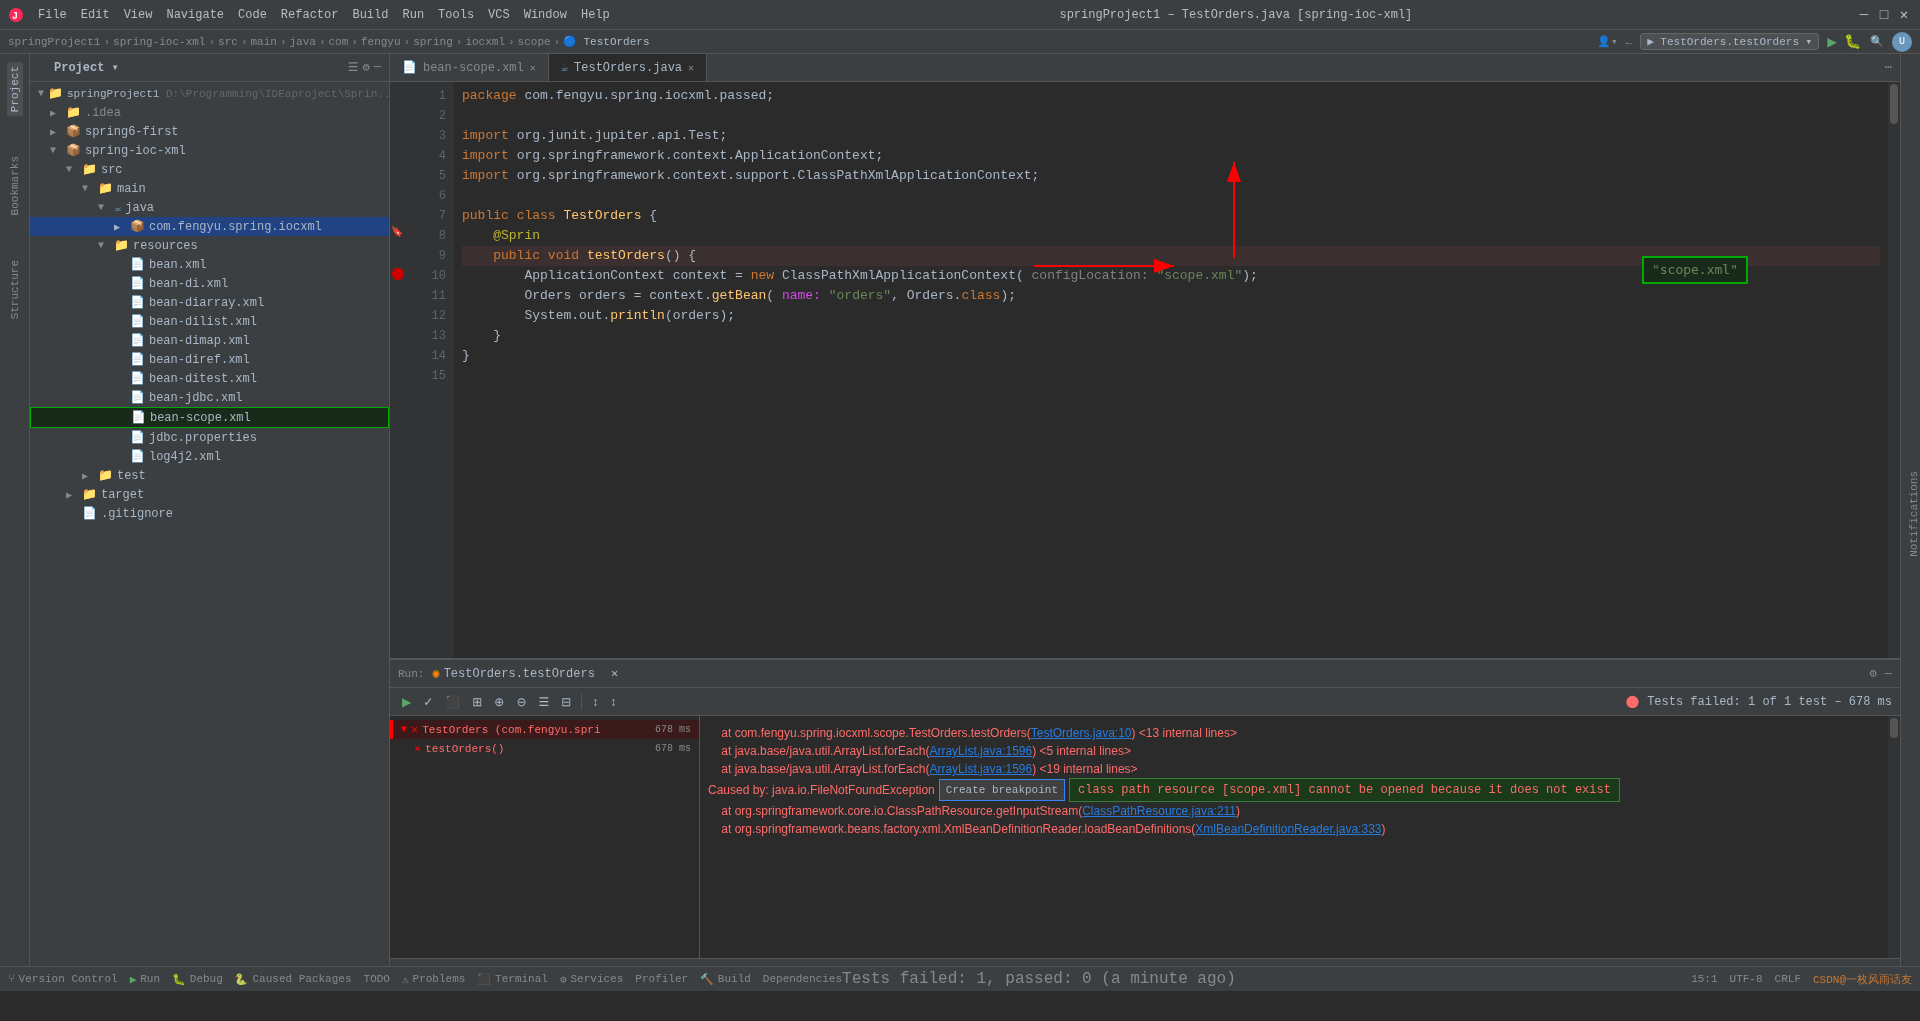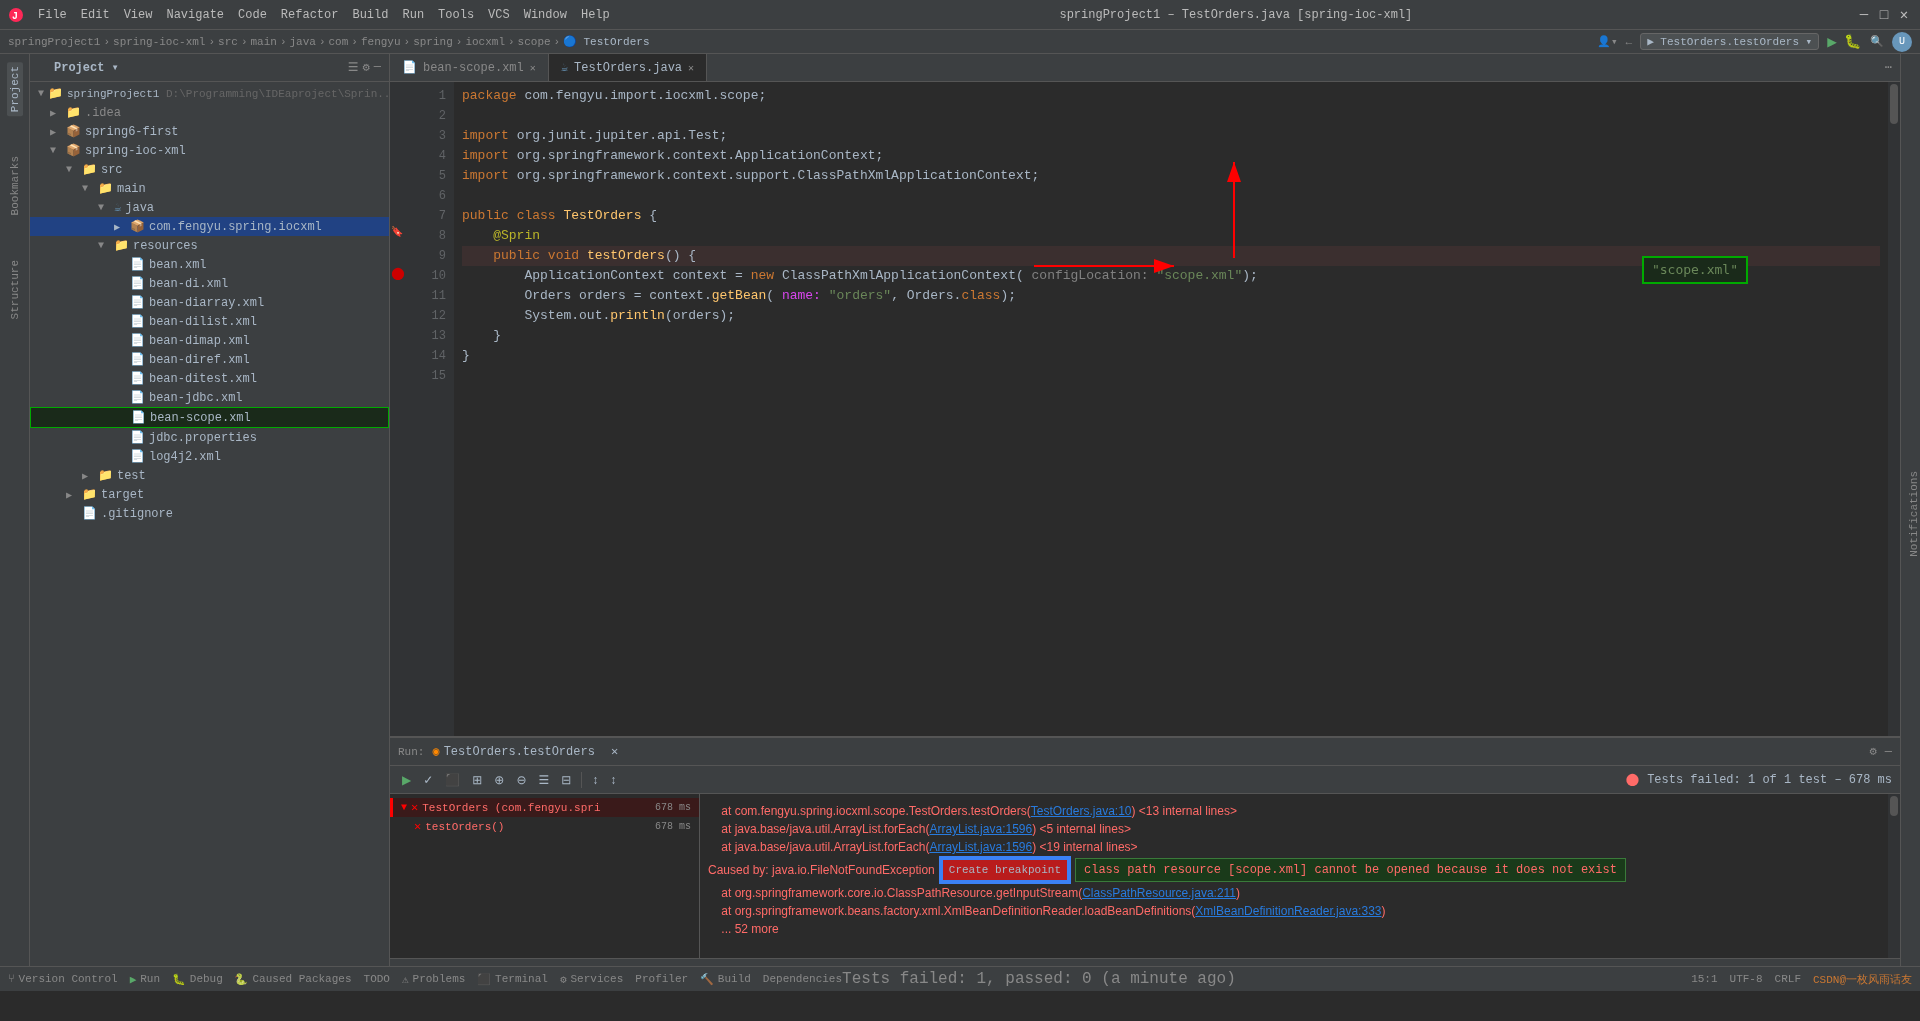--- a/index.html
+++ b/index.html
@@ -38,21 +38,21 @@
     .tab-close { color: #888; font-size: 10px; cursor: pointer; }
     #code-editor { flex: 1; display: flex; overflow: hidden; position: relative; }
     #line-numbers { width: 48px; background: #313335; padding: 0; text-align: right; color: #606366; font-size: 12px; line-height: 20px; padding-top: 4px; padding-right: 8px; user-select: none; overflow: hidden; }
     #code-content { flex: 1; padding: 4px 8px; overflow: auto; line-height: 20px; font-size: 13px; position: relative; }
 
     
     .kw { color: #cc7832; }
     .ann { color: #bbb529; }
 
     
-    #bottom-panel { height: 222px; background: #2b2b2b; border-top: 2px solid #555; display: flex; flex-direction: column; }
+    #bottom-panel { height: 300px; background: #2b2b2b; border-top: 2px solid #555; display: flex; flex-direction: column; }
     #run-header { background: #3c3f41; height: 28px; display: flex; align-items: center; padding: 0 8px; border-bottom: 1px solid #555; gap: 8px; }
     #run-toolbar { background: #3c3f41; padding: 2px 8px; display: flex; align-items: center; gap: 4px; border-bottom: 1px solid #555; height: 28px; }
     .run-btn { background: none; border: none; color: #a9b7c6; cursor: pointer; font-size: 12px; padding: 2px 4px; }
     #run-content { display: flex; flex: 1; overflow: hidden; }
     #test-tree { width: 310px; border-right: 1px solid #555; overflow-y: auto; padding: 4px 0; font-size: 12px; }
     .test-item { padding: 2px 8px; cursor: pointer; display: flex; align-items: center; gap: 4px; }
     #run-output { flex: 1; overflow: auto; padding: 8px; font-size: 12px; line-height: 18px; background: #2b2b2b; }
     .output-line { display: block; white-space: pre; font-family: Liberation Sans, sans-serif; }
     .output-error { color: #ff6b68; }
     .output-link { color: #287bde; text-decoration: underline; cursor: pointer; }
@@ -353,21 +353,21 @@
           <div>11</div>
             <div>12</div>
             <div>13</div>
             <div>14</div>
             <div>15</div>
         </div>
 
         <div id="code-content" style="flex:1;padding:4px 8px;line-height:20px;font-size:13px;overflow:auto;position:relative;">
 
           <div style="height:20px">
-            <span class="kw">package</span> <span>com.fengyu.import.iocxml.scope;</span>
+            <span class="kw">package</span> <span>com.fengyu.spring.iocxml.passed;</span>
           </div>
 
           <div style="height:20px"></div>
 
           <div style="height:20px">
             <span class="kw">import</span> <span style="color:#a9b7c6">org.junit.jupiter.api.Test;</span>
           </div>
 
           <div style="height:20px">
             <span class="kw">import</span> <span style="color:#a9b7c6">org.springframework.context.ApplicationContext;</span>
@@ -483,27 +483,26 @@
         </div>
 
         <div id="run-output">
           <span class="output-line output-error">    at com.fengyu.spring.iocxml.scope.TestOrders.testOrders(<span class="output-link">TestOrders.java:10</span>) &lt;13 internal lines&gt;</span>
           <span class="output-line output-error">    at java.base/java.util.ArrayList.forEach(<span class="output-link">ArrayList.java:1596</span>) &lt;5 internal lines&gt;</span>
           <span class="output-line output-error">    at java.base/java.util.ArrayList.forEach(<span class="output-link">ArrayList.java:1596</span>) &lt;19 internal lines&gt;</span>
 
           <div style="display:flex;align-items:center;gap:4px;position:relative">
             <span class="output-line output-cause" style="white-space:pre">Caused by: java.io.FileNotFoundException</span>
 
-            <span style="background:#b91c1c;border:4px solid #3b82f6;padding:1px 6px;font-size:11px;color:#a9b7c6;white-space:nowrap">Create breakpoint</span>
+            <span style="background:#404040;border:1px solid #3b82f6;padding:1px 6px;font-size:11px;color:#a9b7c6;white-space:nowrap">Create breakpoint</span>
 
             <span class="output-highlight" style="background:#1a3a1a;border:1px solid #3a7a3a;color:#ff6b68;padding:2px 8px;white-space:nowrap">class path resource [scope.xml] cannot be opened because it does not exist</span>
           </div>
           <span class="output-line output-error">    at org.springframework.core.io.ClassPathResource.getInputStream(<span class="output-link">ClassPathResource.java:211</span>)</span>
           <span class="output-line output-error">    at org.springframework.beans.factory.xml.XmlBeanDefinitionReader.loadBeanDefinitions(<span class="output-link">XmlBeanDefinitionReader.java:333</span>)</span>
-          <span class="output-line output-error">    ... 52 more</span>
         </div>
 
         <div style="width:12px;background:#313335;display:flex;flex-direction:column">
           <div style="height:20px;background:#555;margin:2px;border-radius:4px"></div>
         </div>
       </div>
     </div>
 
     <div style="height:8px;background:#3c3f41;border-top:1px solid #555"></div>
   </div>

